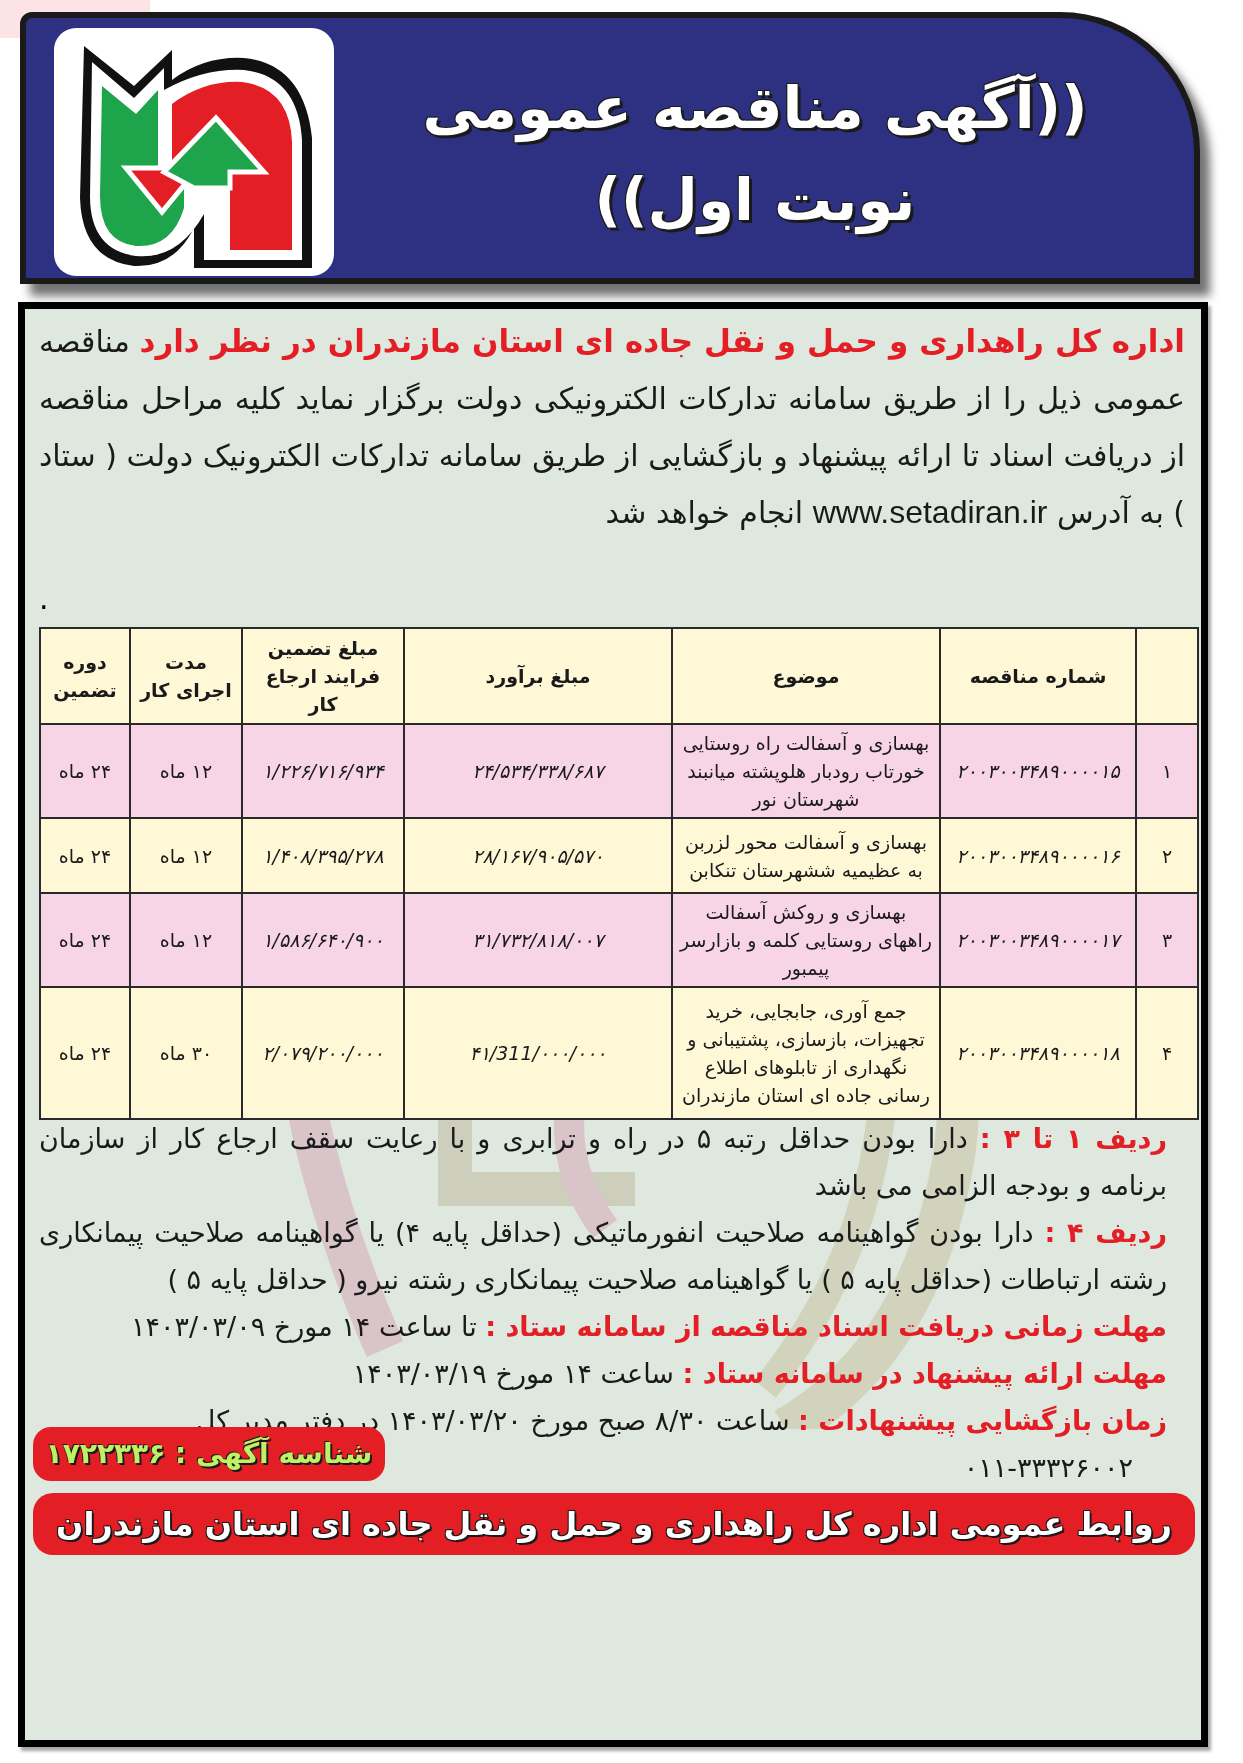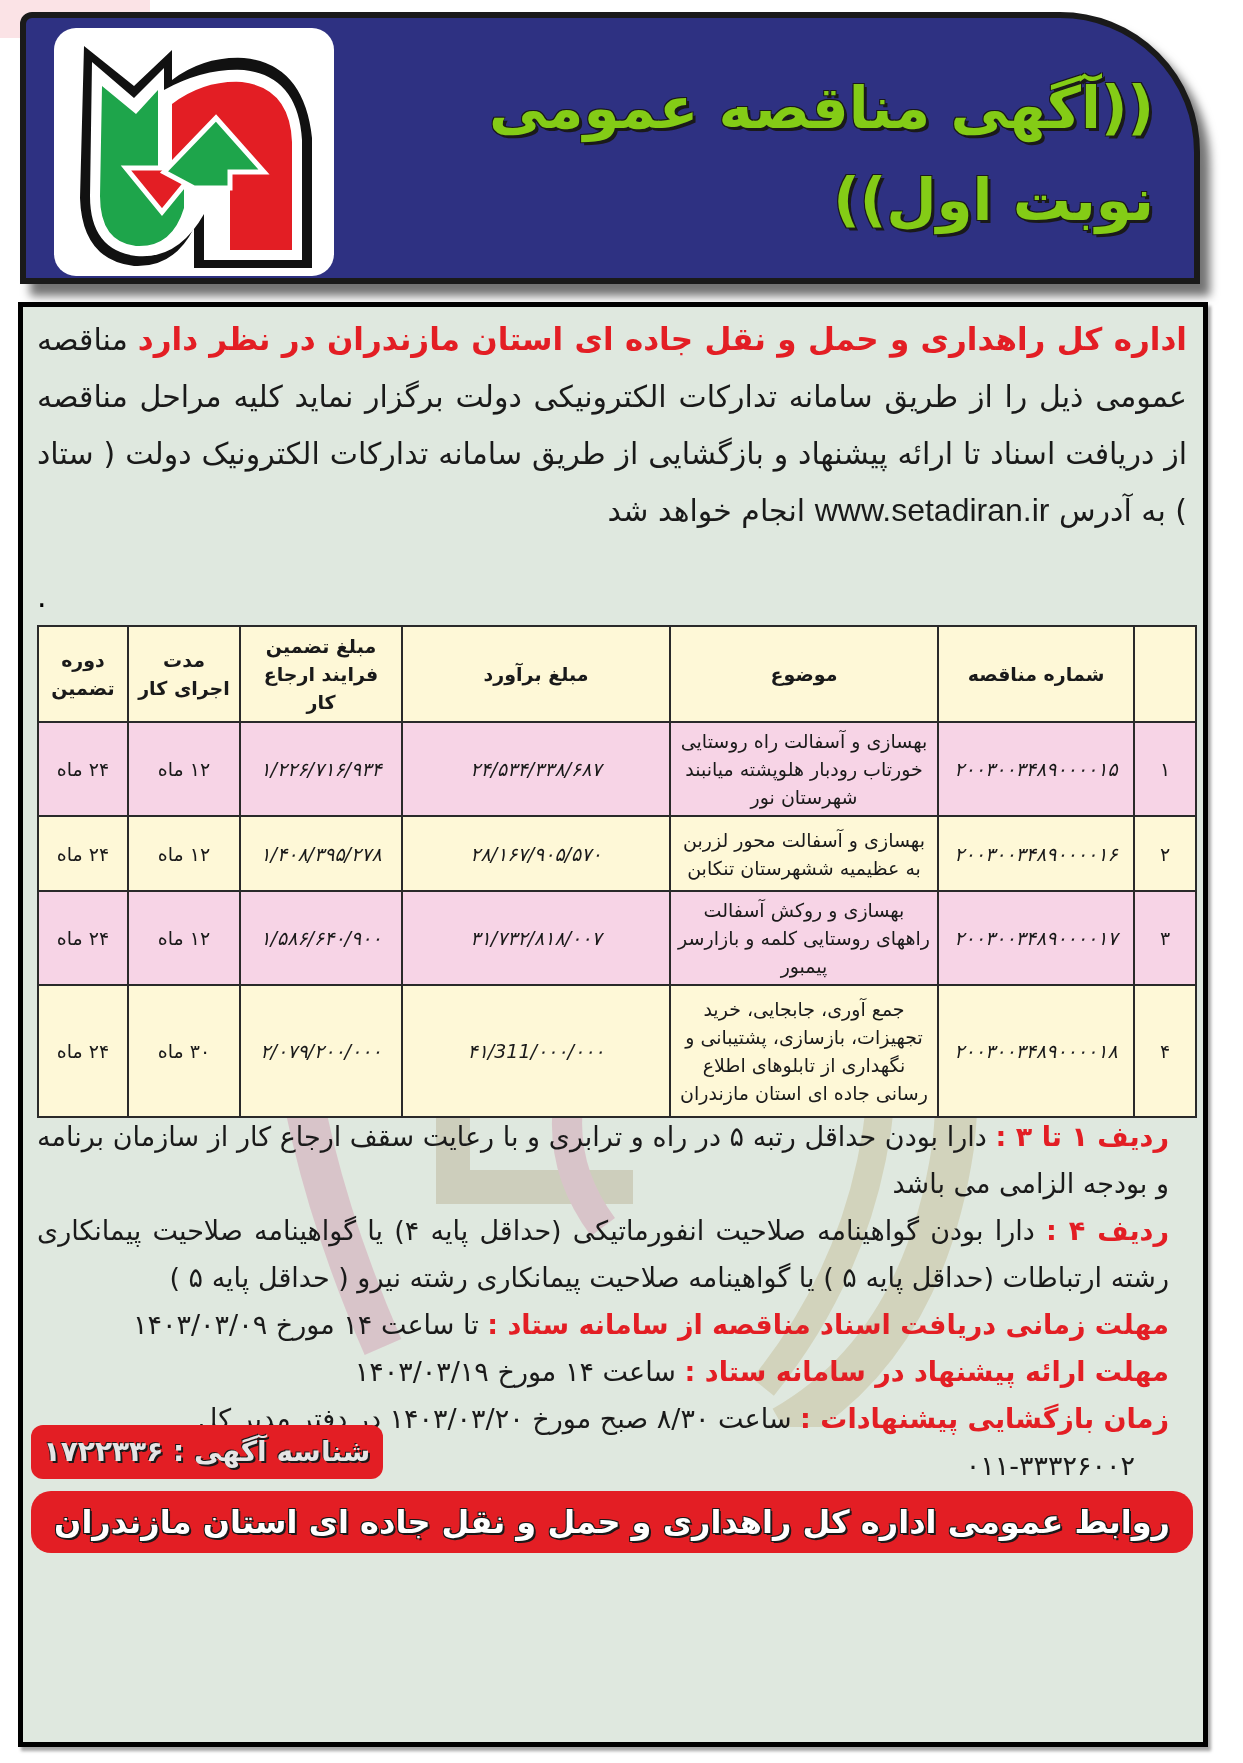--- a/index.html
+++ b/index.html
@@ -15,30 +15,30 @@
     border-radius: 12px 140px 0 0;
     box-shadow: 10px 12px 10px rgba(0,0,0,0.55);
   }
   .logo-box {
     position: absolute; left: 28px; top: 10px; width: 280px; height: 248px;
     background: #ffffff; border-radius: 22px; overflow: hidden;
   }
   .logo-box svg { width: 100%; height: 100%; display: block; }
   .header-title {
     position: absolute; left: 330px; right: 40px; top: 44px;
-    direction: rtl; color: #84cc16;
+    text-align: center; direction: rtl; color: #ffffff;
     font-family: "DejaVu Sans", sans-serif; font-weight: bold;
     font-size: 58px; line-height: 92px;
     text-shadow: 3px 3px 0 #1a1a1a, -1px -1px 0 #1a1a1a, 1px -1px 0 #1a1a1a, -1px 1px 0 #1a1a1a;
   }
 
   
   .panel {
     position: absolute; left: 18px; top: 302px; width: 1190px; height: 1445px;
-    background: #dfe8df; border: 5px solid #000000;
+    background: #dfe8df; border: 7px solid #000000;
     box-shadow: 3px 4px 3px rgba(0,0,0,0.35);
     overflow: hidden;
   }
   .watermark {
     position: absolute; left: 200px; top: 320px; width: 800px; height: 800px;
     pointer-events: none; opacity: 0.55;
   }
   .intro {
     position: absolute; left: 14px; right: 16px; top: 4px;
     direction: rtl; text-align: justify; font-size: 30px; line-height: 57px; color: #1a1a1a;
@@ -71,22 +71,22 @@
     position: absolute; left: 14px; right: 34px; top: 806px;
     direction: rtl; text-align: justify; font-size: 27px; line-height: 47px; color: #1a1a1a;
   }
   .red-label { color: #e31e24; font-weight: bold; }
   .deadline { display: block; line-height: 47px; }
   .addr { display: block; padding-right: 28px; }
   .phone { display: block; padding-right: 34px; direction: ltr; text-align: right; unicode-bidi: embed; }
 
   .ad-id {
     position: absolute; left: 8px; top: 1118px; width: 352px; height: 54px;
-    background: #e31e24; border-radius: 12px; direction: rtl; text-align: center;
-    color: #e5e5e5; font-weight: bold; font-size: 28px; line-height: 54px;
+    background: #e31e24; border-radius: 18px; direction: rtl; text-align: center;
+    color: #bef264; font-weight: bold; font-size: 28px; line-height: 54px;
     text-shadow: 2px 2px 0 #1a1a1a, -1px -1px 0 #1a1a1a;
   }
   .footer-bar {
     position: absolute; left: 8px; top: 1184px; width: 1162px; height: 62px;
     background: #e31e24; border-radius: 20px; direction: rtl; text-align: center;
     color: #ffffff; font-weight: bold; font-size: 32px; line-height: 62px;
     text-shadow: 2px 2px 0 #1a1a1a, -1px -1px 0 #1a1a1a, 1px -1px 0 #1a1a1a, -1px 1px 0 #1a1a1a;
   }
 </style>
 </head>

